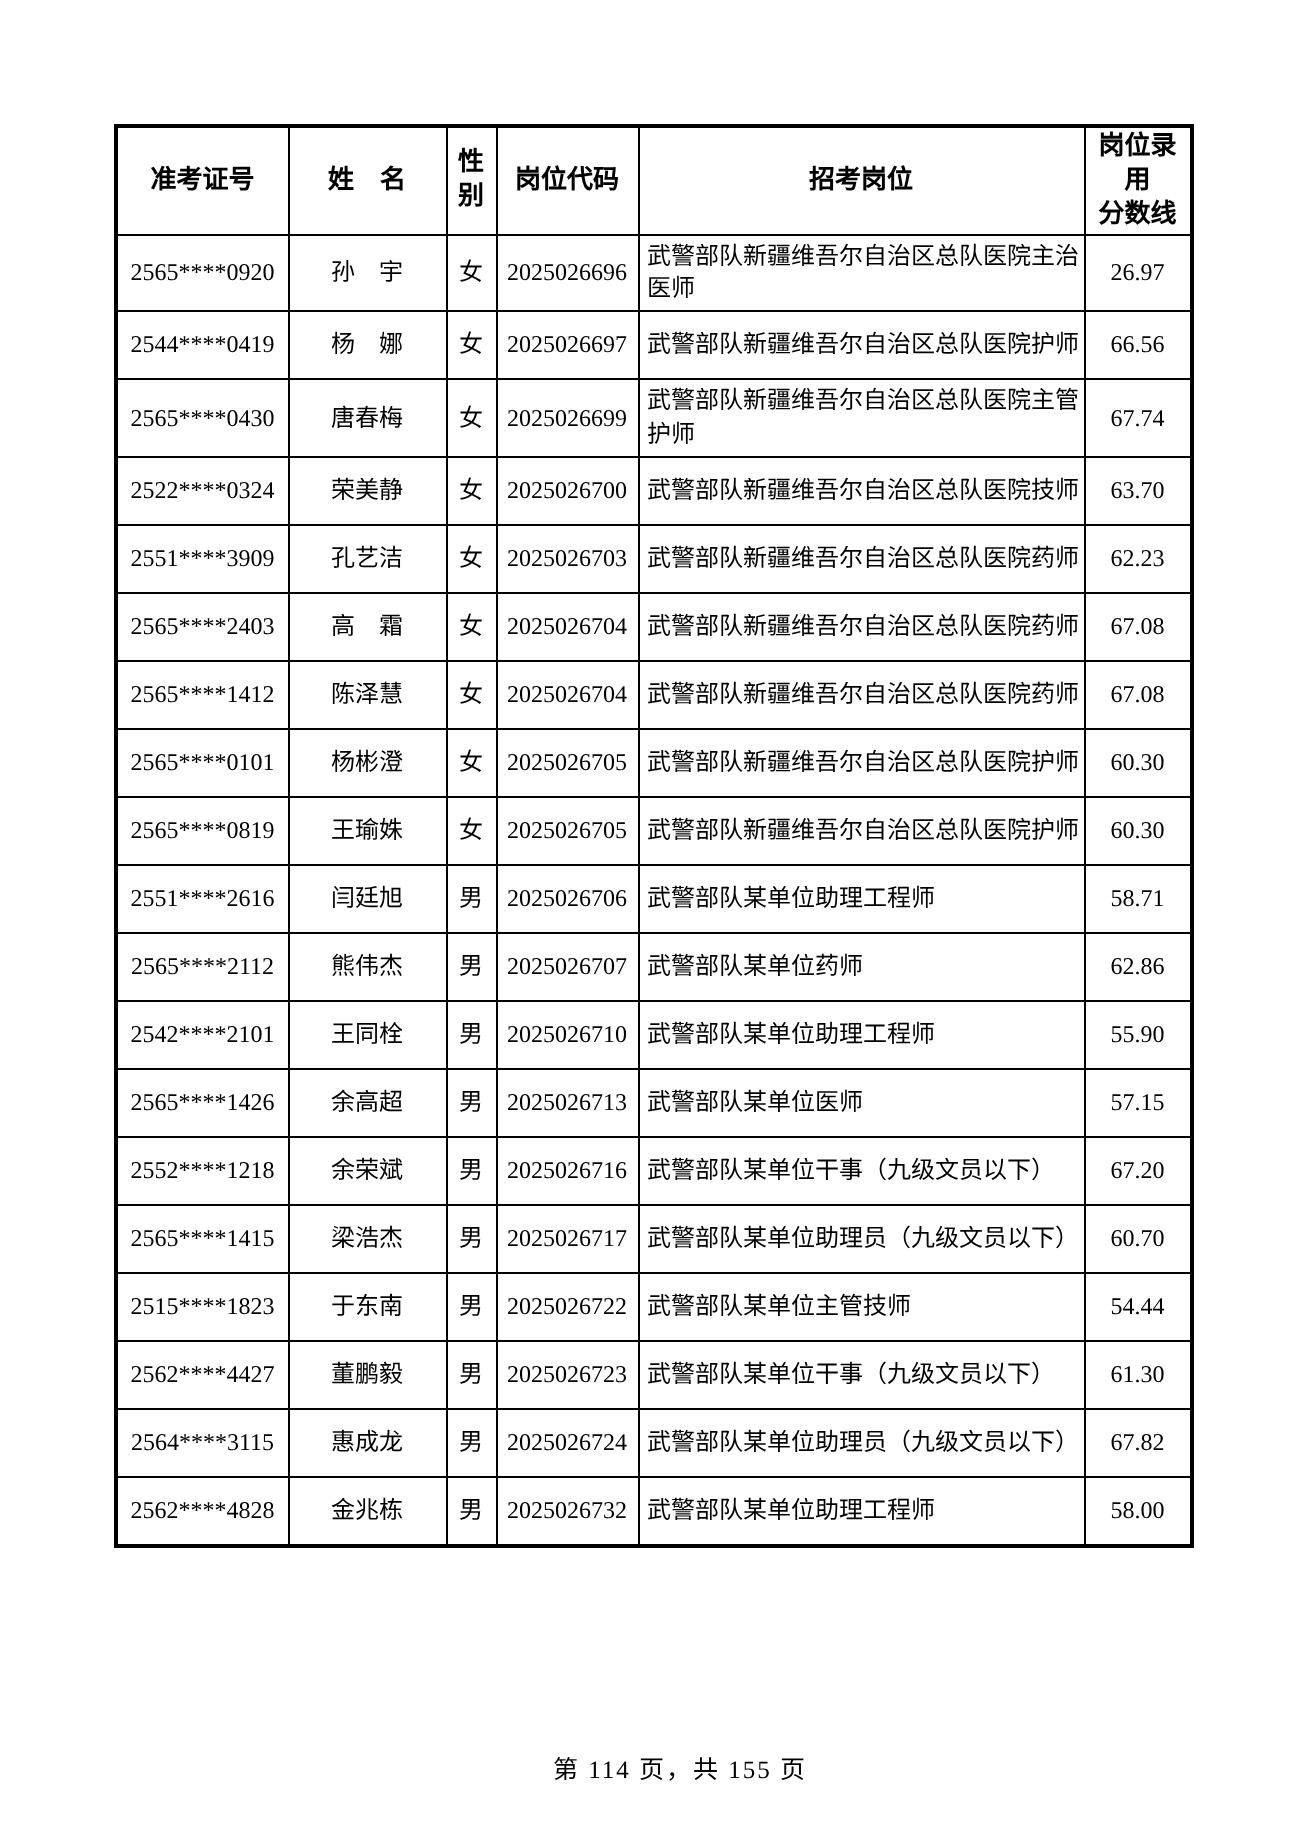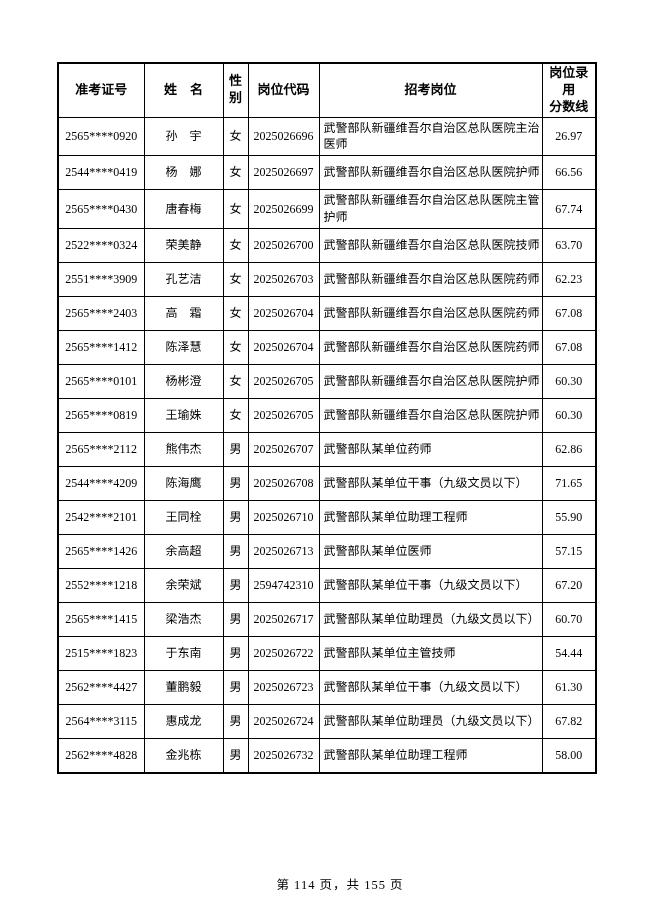--- a/index.html
+++ b/index.html
@@ -167,56 +167,56 @@
     </tr>
         <tr>
       <td>2565****0819</td>
       <td>王瑜姝</td>
       <td>女</td>
       <td>2025026705</td>
       <td class="pos">武警部队新疆维吾尔自治区总队医院护师</td>
       <td>60.30</td>
     </tr>
         <tr>
+      <td>2551****2616</td>
+      <td>闫廷旭</td>
+      <td>男</td>
+      <td>2025026706</td>
+      <td class="pos">武警部队某单位助理工程师</td>
+      <td>58.71</td>
+    </tr>
+        <tr>
       <td>2565****2112</td>
       <td>熊伟杰</td>
       <td>男</td>
       <td>2025026707</td>
       <td class="pos">武警部队某单位药师</td>
       <td>62.86</td>
     </tr>
         <tr>
-      <td>2544****4209</td>
-      <td>陈海鹰</td>
-      <td>男</td>
-      <td>2025026708</td>
-      <td class="pos">武警部队某单位干事（九级文员以下）</td>
-      <td>71.65</td>
-    </tr>
-        <tr>
       <td>2542****2101</td>
       <td>王同栓</td>
       <td>男</td>
       <td>2025026710</td>
       <td class="pos">武警部队某单位助理工程师</td>
       <td>55.90</td>
     </tr>
         <tr>
       <td>2565****1426</td>
       <td>余高超</td>
       <td>男</td>
       <td>2025026713</td>
       <td class="pos">武警部队某单位医师</td>
       <td>57.15</td>
     </tr>
         <tr>
       <td>2552****1218</td>
       <td>余荣斌</td>
       <td>男</td>
-      <td>2594742310</td>
+      <td>2025026716</td>
       <td class="pos">武警部队某单位干事（九级文员以下）</td>
       <td>67.20</td>
     </tr>
         <tr>
       <td>2565****1415</td>
       <td>梁浩杰</td>
       <td>男</td>
       <td>2025026717</td>
       <td class="pos">武警部队某单位助理员（九级文员以下）</td>
       <td>60.70</td>

